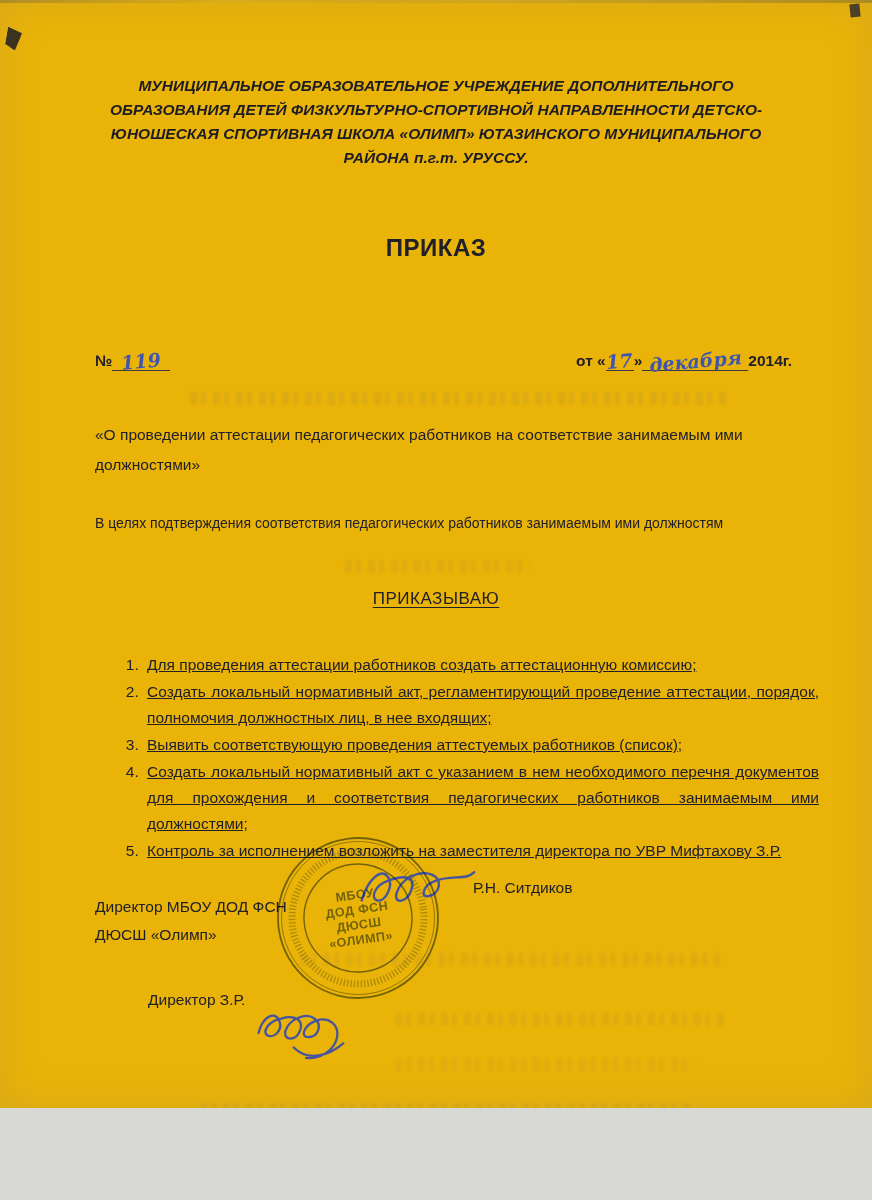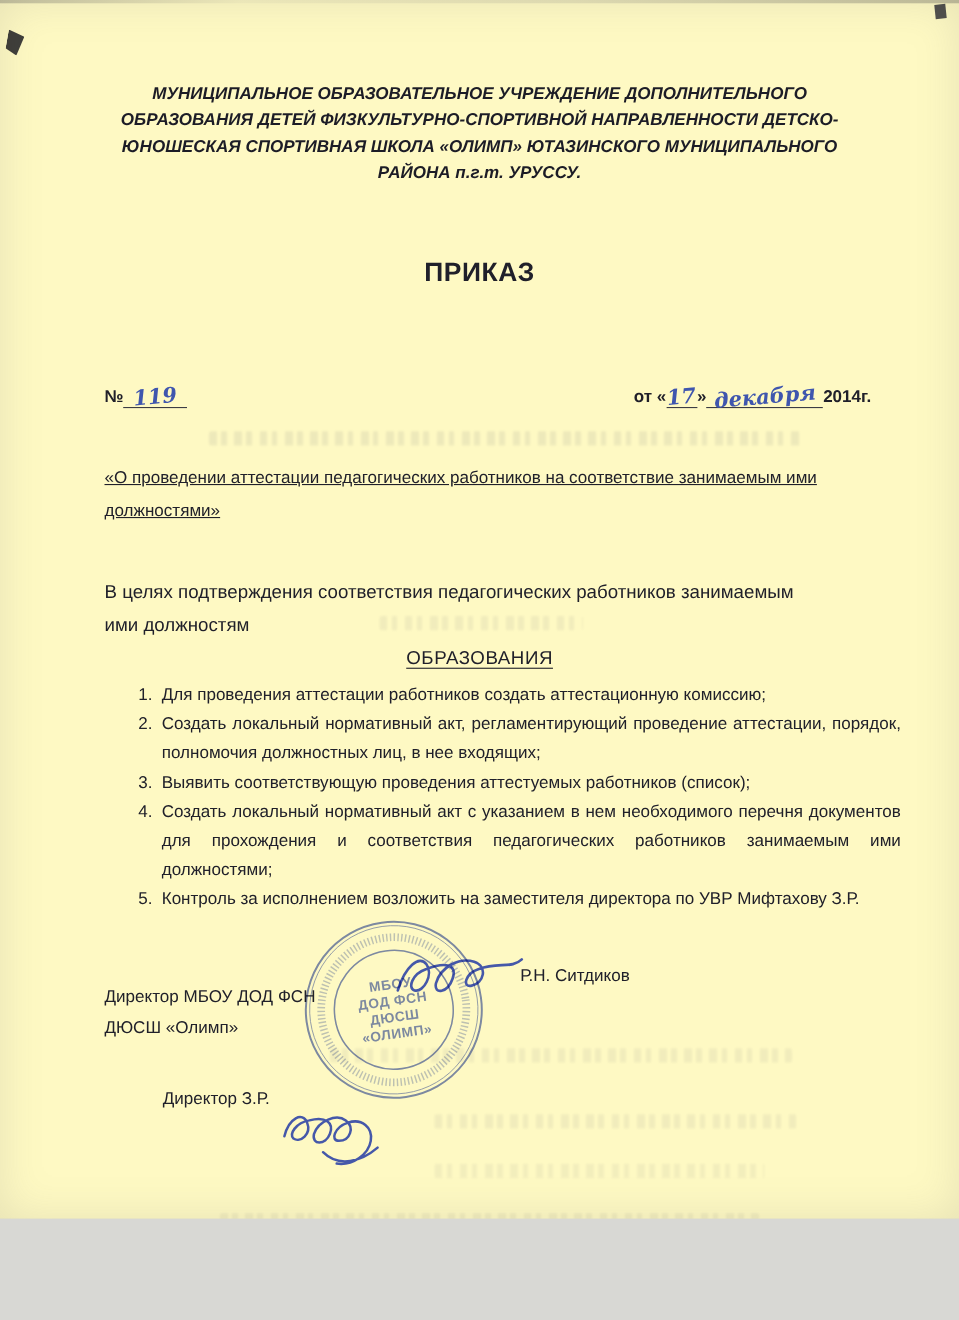--- a/index.html
+++ b/index.html
@@ -1,20 +1,20 @@
 <!DOCTYPE html>
 <html lang="ru"><head>
 <meta charset="utf-8">
 <style>
   html,body{margin:0;padding:0;background:#d8d8d4;}
   .page{
     position:relative;
     width:872px;height:1108px;
     margin:0 auto;
-    background:#fef9c3;
+    background:#eab308;
     font-family:"Liberation Sans",sans-serif;
     color:#20202a;
     overflow:hidden;
     box-shadow:inset 0 0 40px rgba(120,120,115,.18);
   }
   
   .edge-top{position:absolute;top:0;left:0;right:0;height:3px;
     background:linear-gradient(90deg,rgba(70,70,75,.55),rgba(130,130,135,.12) 25%,rgba(110,110,115,.3) 60%,rgba(60,60,65,.55));
     opacity:.55;}
   .corner-mark{position:absolute;left:6px;top:28px;width:15px;height:22px;background:#1d1d22;
@@ -28,26 +28,26 @@
   .doc-title{position:absolute;top:234px;left:0;width:872px;text-align:center;
     font-weight:bold;font-size:24px;letter-spacing:.5px;margin:0;}
   .num-row{position:absolute;top:352px;left:95px;width:697px;display:flex;
     justify-content:space-between;align-items:flex-end;font-weight:bold;font-size:15.5px;}
   .blank{display:inline-block;border-bottom:1.2px solid #3c3c44;text-align:center;vertical-align:baseline;}
   .num-blank{min-width:58px;}
   .day-blank{min-width:28px;}
   .month-blank{min-width:106px;}
   .pen{display:inline-block;font-family:"DejaVu Serif",serif;font-style:italic;
     color:#3f56ae;font-size:19px;line-height:14px;transform:rotate(-5deg) translateY(2px);}
-  .subject{position:absolute;top:420px;left:95px;width:680px;font-size:15.5px;line-height:30px;text-decoration:underline;}
-  .preamble{position:absolute;top:524px;left:95px;width:630px;font-size:17px;line-height:30px;}
+  .subject{position:absolute;top:420px;left:95px;width:680px;font-size:15.5px;line-height:30px;}
+  .preamble{position:absolute;top:508px;left:95px;width:630px;font-size:14px;line-height:30px;}
   .resolution{position:absolute;top:589px;left:0;width:872px;text-align:center;
     font-size:17px;letter-spacing:.5px;text-decoration:underline;text-underline-offset:3px;}
-  .order-list{position:absolute;top:619px;left:97px;width:676px;margin:0;padding:0 0 0 46px;
-    font-size:15.5px;line-height:26px;}
+  .order-list{position:absolute;top:652px;left:97px;width:676px;margin:0;padding:0 0 0 46px;
+    font-size:15.5px;line-height:26px;text-decoration:underline;}
   .order-list li{text-align:justify;padding-left:4px;margin:0 0 1px 0;}
   
   .sig-block{position:absolute;top:845px;left:95px;width:700px;height:150px;font-size:15.5px;}
   .sig-left{padding-top:48px;line-height:28px;}
   .sig-name{position:absolute;left:378px;top:34px;}
   .stamp{position:absolute;left:178px;top:-12px;width:170px;height:170px;
     opacity:.72;mix-blend-mode:multiply;}
   .stamp circle{fill:none;stroke:#4a5fc0;}
   .stamp text{font-family:"Liberation Sans",sans-serif;font-weight:bold;font-size:12.5px;
     fill:#4a5fc0;text-anchor:middle;letter-spacing:.5px;}
@@ -83,21 +83,21 @@
     </span>
     <span>
       <span>от «</span><span class="blank day-blank"><span class="pen">17</span></span><span>»</span><span class="blank month-blank"><span class="pen">декабря</span></span><span>2014г.</span>
     </span>
   </div>
 
   <div class="subject">«О проведении аттестации педагогических работников на соответствие  занимаемым  ими должностями»</div>
 
   <div class="preamble">В целях подтверждения соответствия педагогических работников занимаемым ими должностям</div>
 
-  <div class="resolution">ОБРАЗОВАНИЯ</div>
+  <div class="resolution">ПРИКАЗЫВАЮ</div>
 
   <ol class="order-list">
     <li>Для проведения аттестации работников создать аттестационную комиссию;</li>
     <li>Создать локальный нормативный акт, регламентирующий проведение аттестации, порядок, полномочия должностных лиц, в нее входящих;</li>
     <li>Выявить соответствующую проведения аттестуемых работников (список);</li>
     <li>Создать локальный нормативный акт с указанием в нем необходимого перечня документов для прохождения и соответствия педагогических работников занимаемым ими должностями;</li>
     <li>Контроль  за исполнением возложить на заместителя директора по УВР Мифтахову З.Р.</li>
   </ol>
 
   <div class="sig-block">

